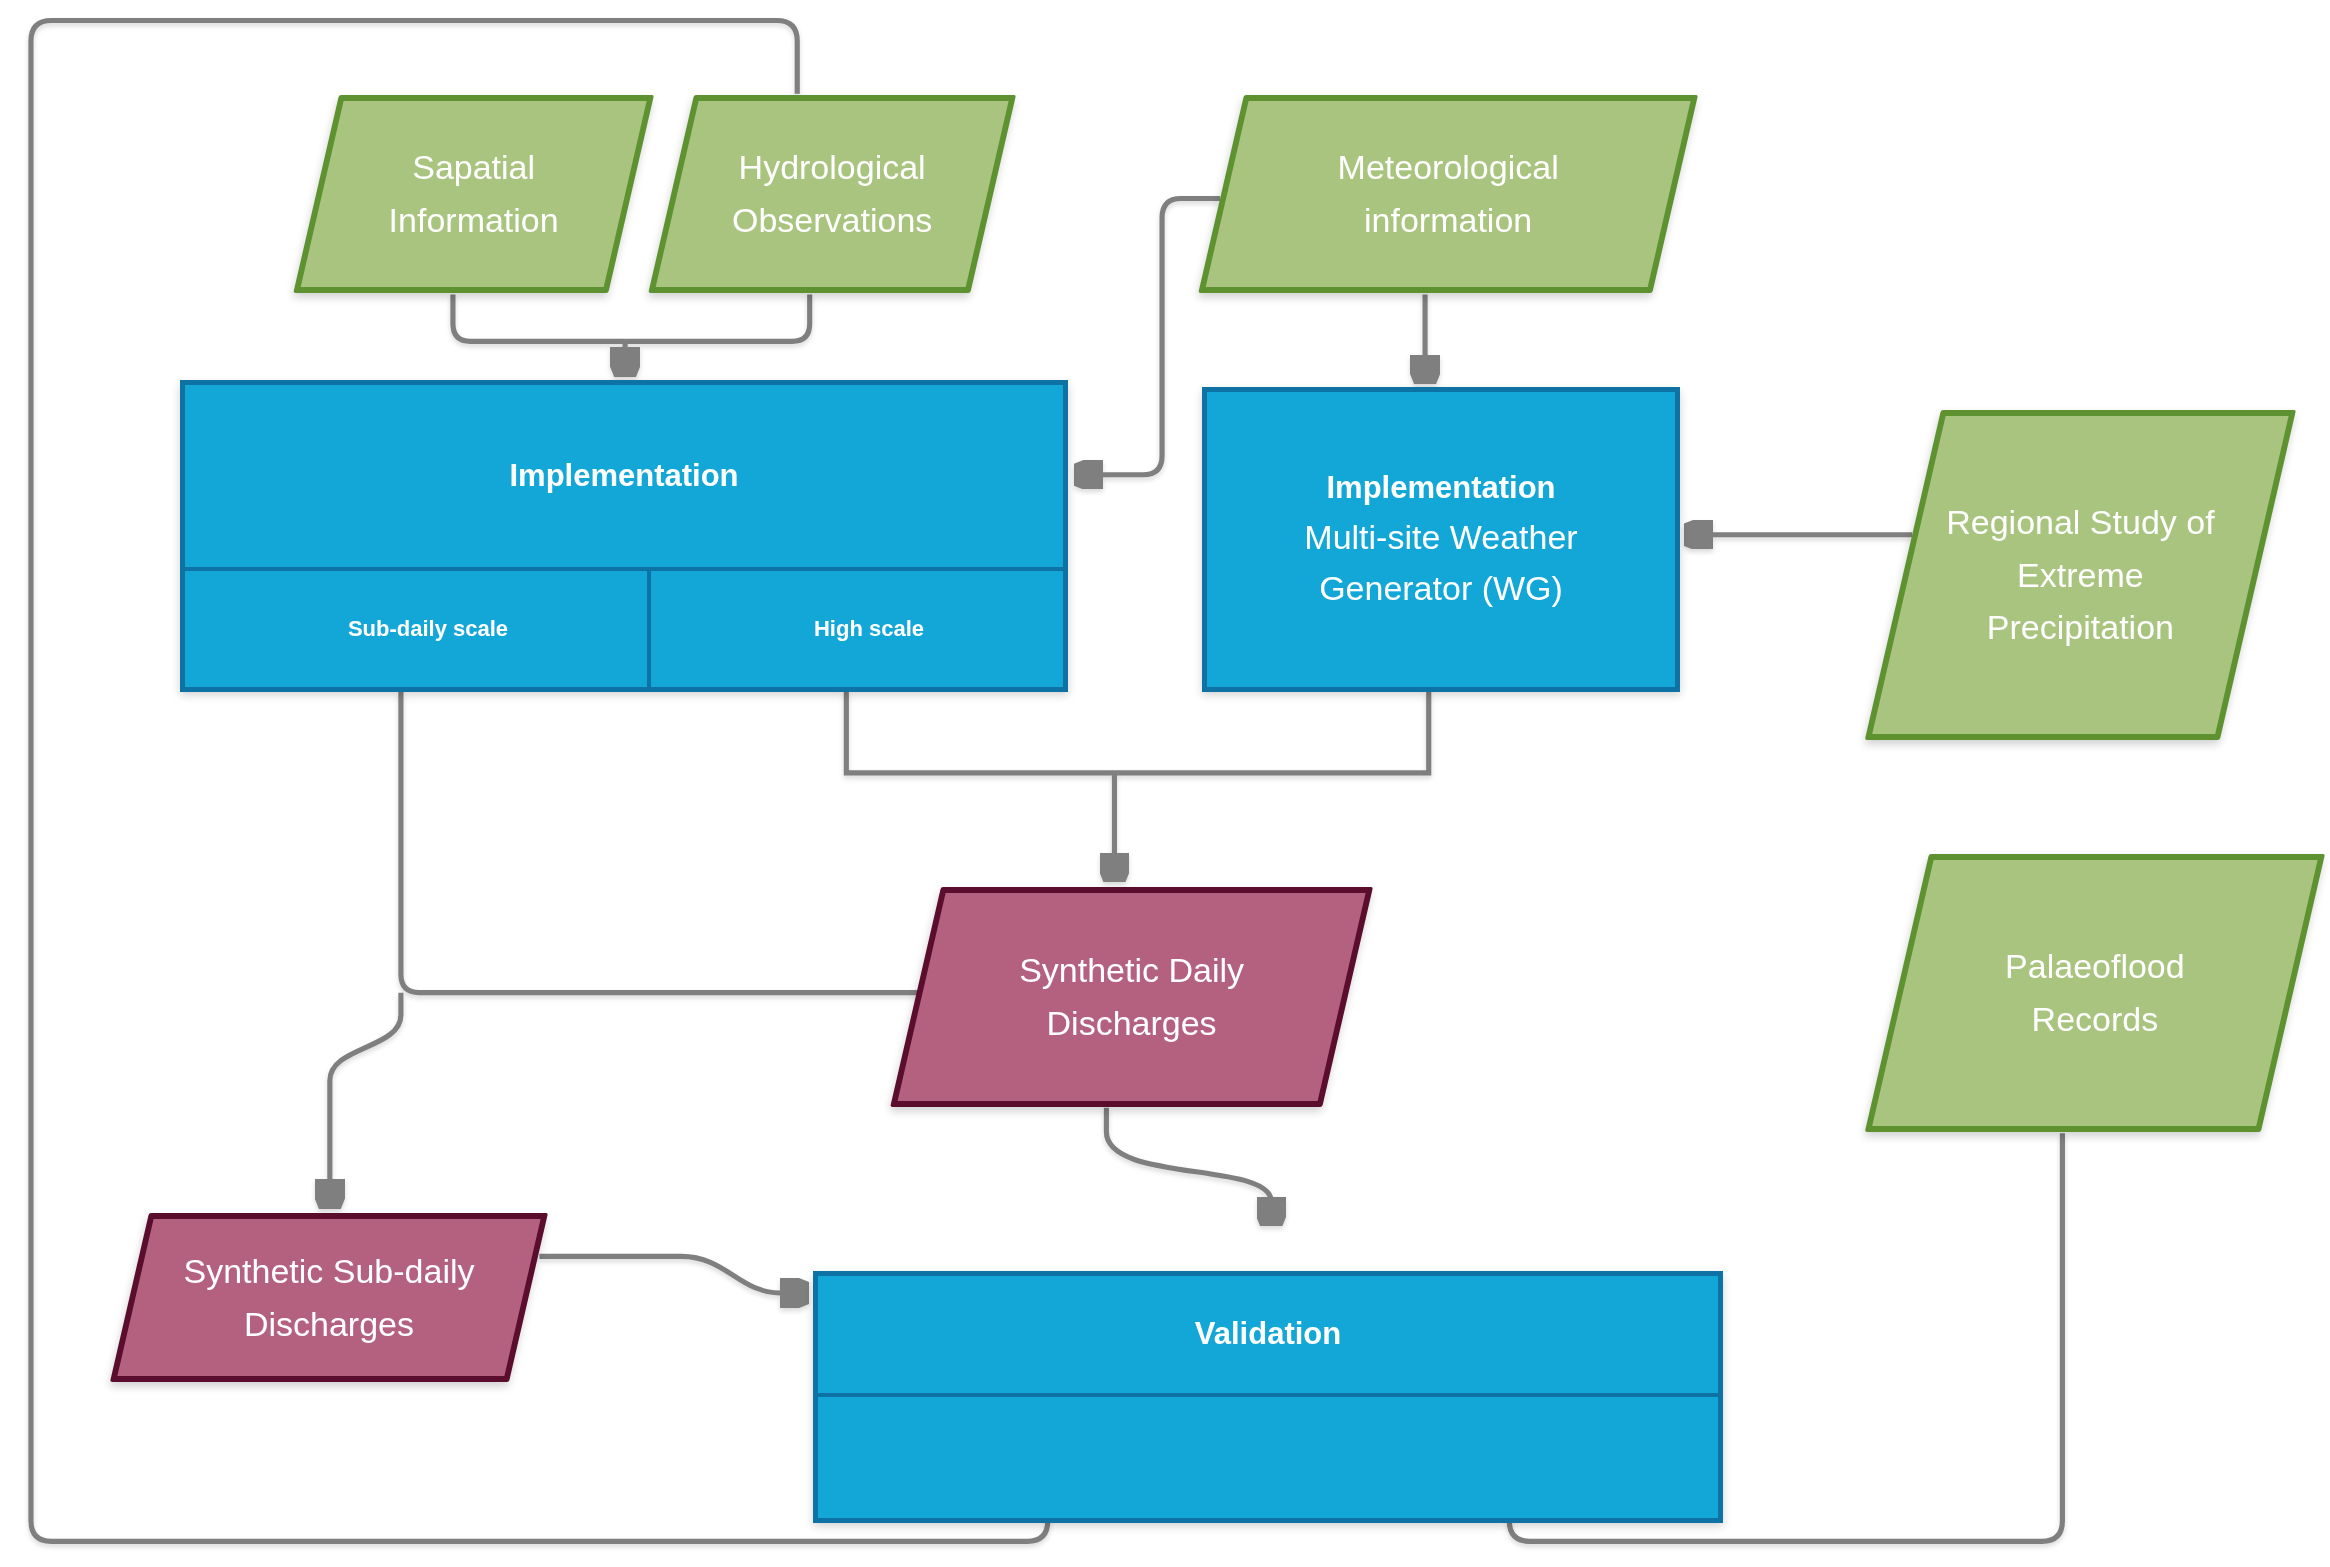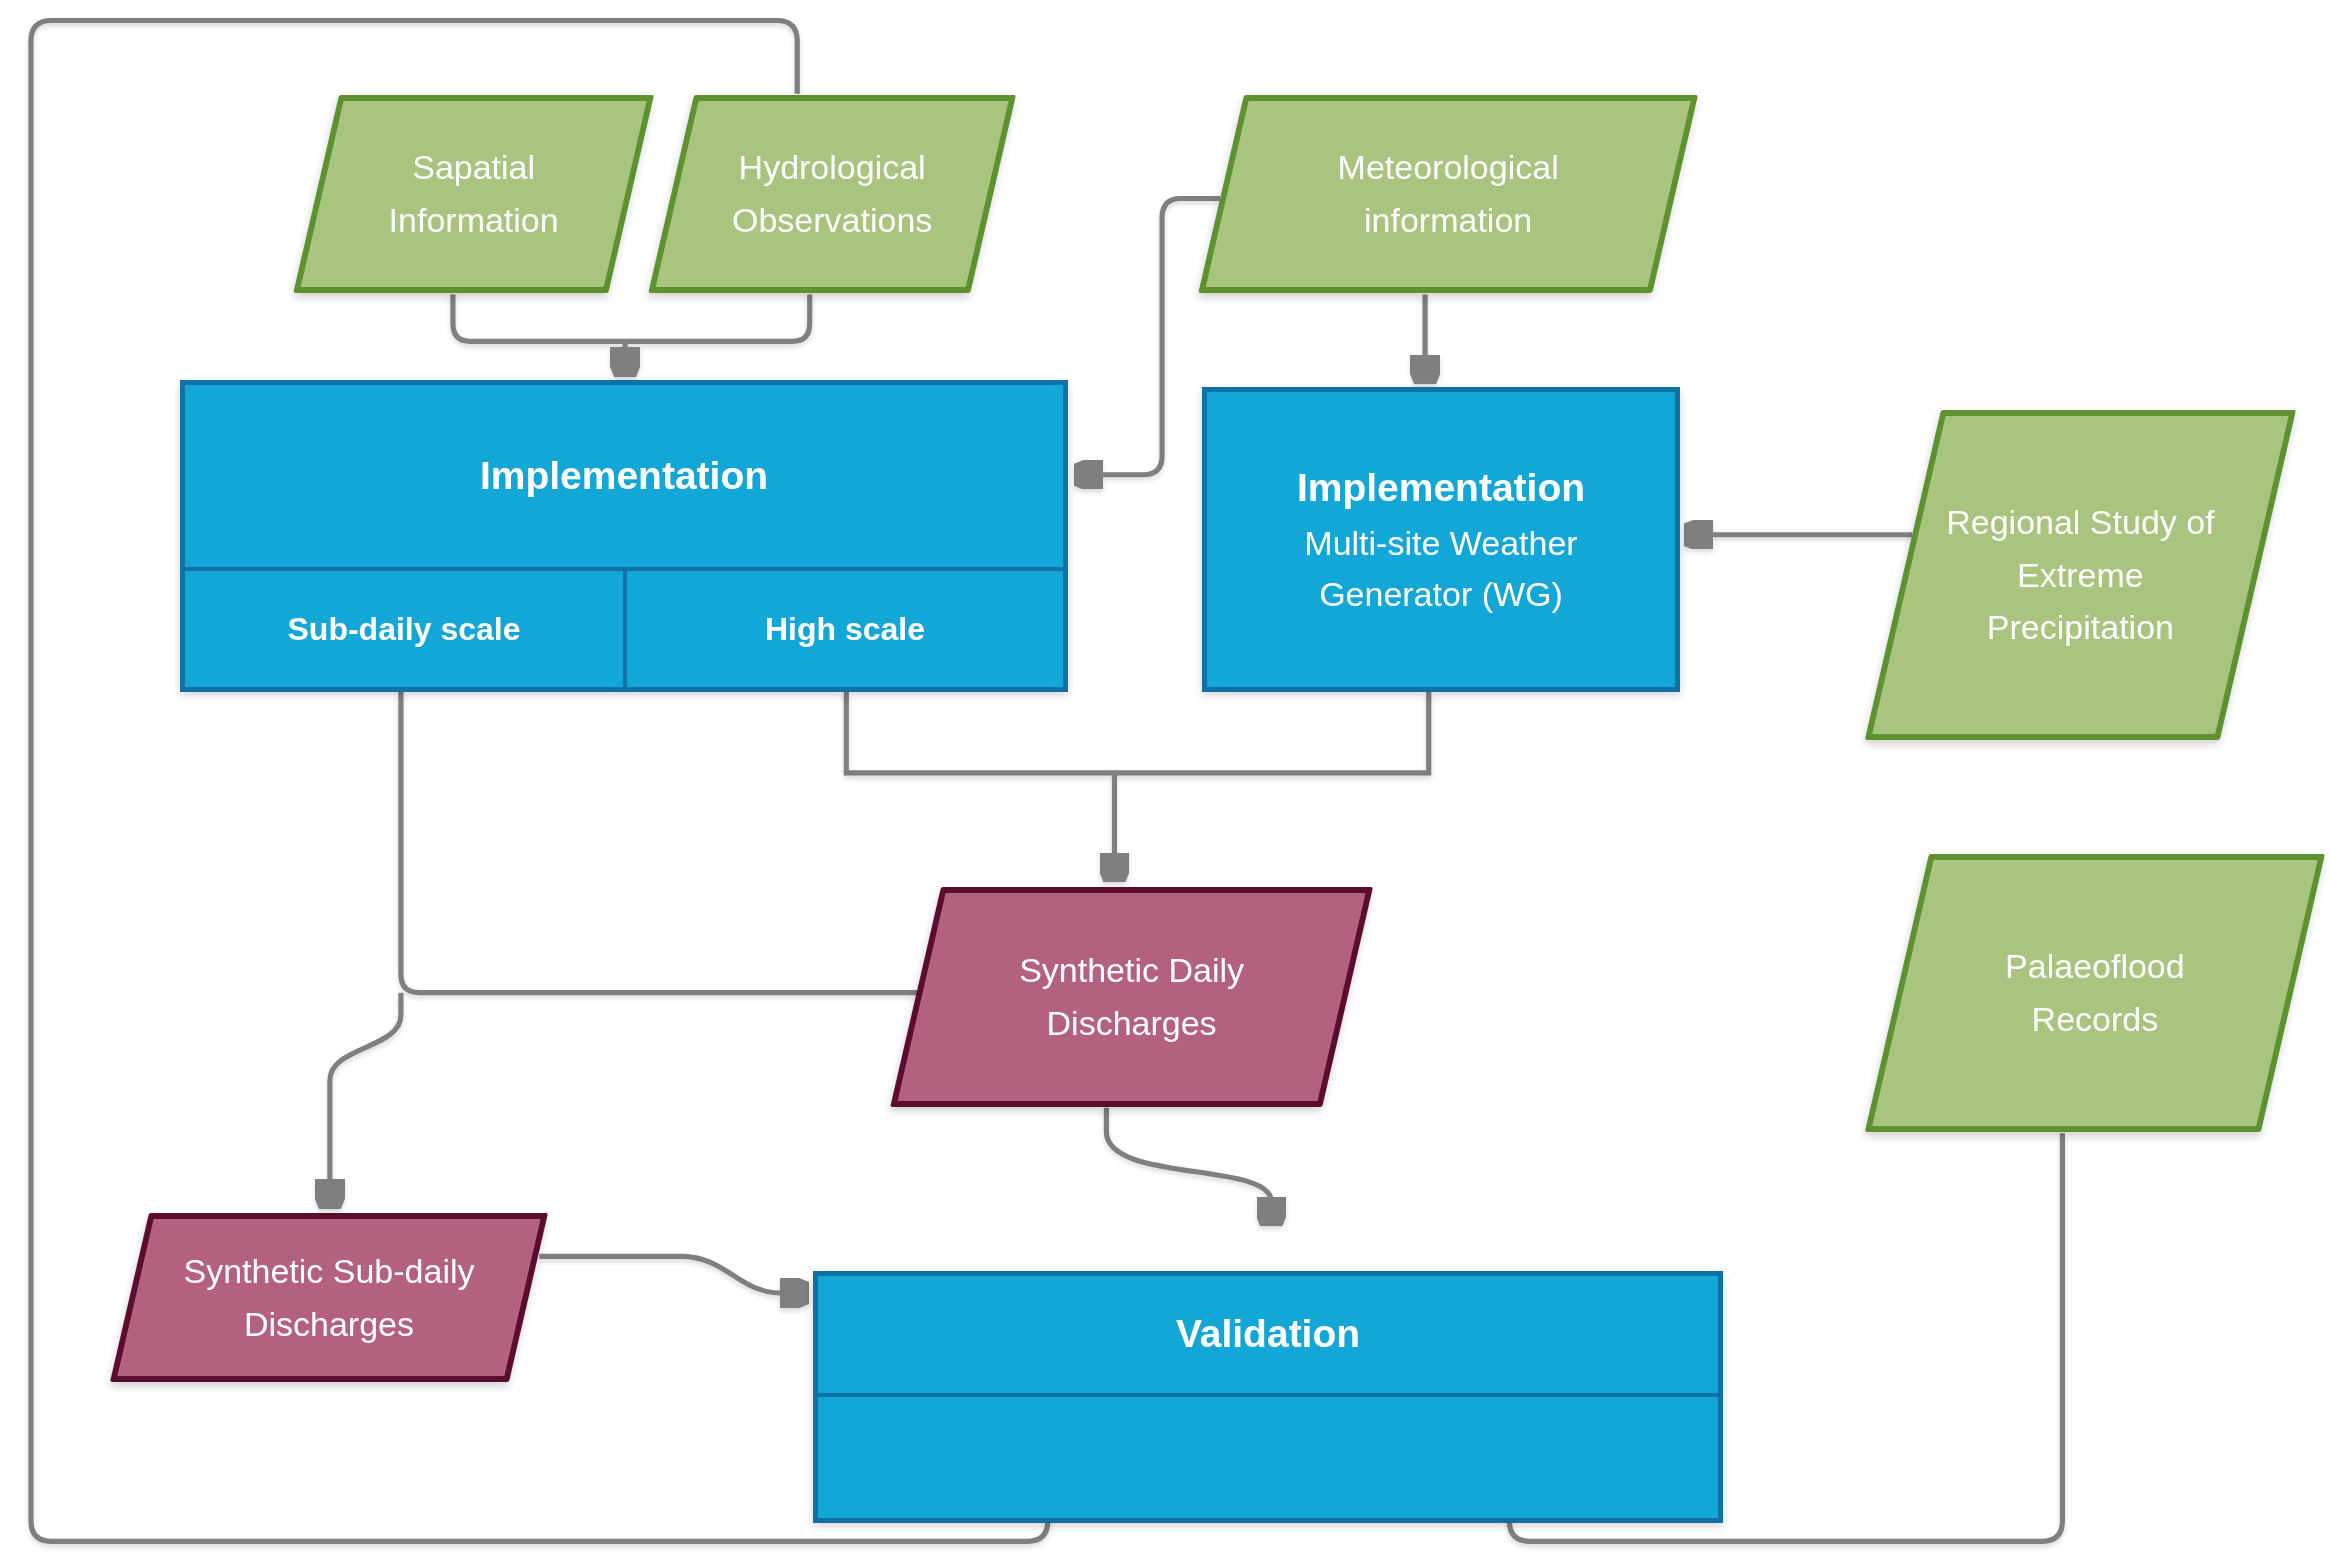--- a/index.html
+++ b/index.html
@@ -23,25 +23,25 @@
   .p .p-label{width:100%;height:100%;display:flex;align-items:center;justify-content:center;
      transform:skewX(13deg);color:var(--text);font-size:34px;line-height:1.55;
      text-align:center;white-space:pre-line;}
 
   
   .box{position:absolute;box-sizing:border-box;background:var(--blue-fill);
        border:5.1px solid var(--blue-border);box-shadow:0 4.4px 8.8px rgba(0,0,0,0.18);
        display:flex;flex-direction:column;color:var(--text);}
   .box-header{display:flex;flex-direction:column;align-items:center;justify-content:center;
        border-bottom:4.4px solid var(--blue-border);flex:0 0 auto;}
-  .box-title{font-weight:bold;font-size:39px;line-height:1.5;text-align:right;}
+  .box-title{font-weight:bold;font-size:31px;line-height:1.5;text-align:right;}
   .box-sub{font-size:34px;line-height:1.5;text-align:center;white-space:pre-line;}
   .box-row{display:flex;flex:1 1 auto;min-height:0;}
   .cell{display:flex;align-items:center;justify-content:center;
-        font-weight:bold;font-size:32px;text-align:center;}
+        font-weight:bold;font-size:22px;text-align:center;padding-left:24px;}
   .cell.first{border-right:4.4px solid var(--blue-border);}
   .box.single{align-items:center;justify-content:center;}
 </style>
 </head>
 <body>
 
 <div id="stage">
 
   <svg id="wires" viewBox="0 0 3180 2139" xmlns="http://www.w3.org/2000/svg">
     <defs>

